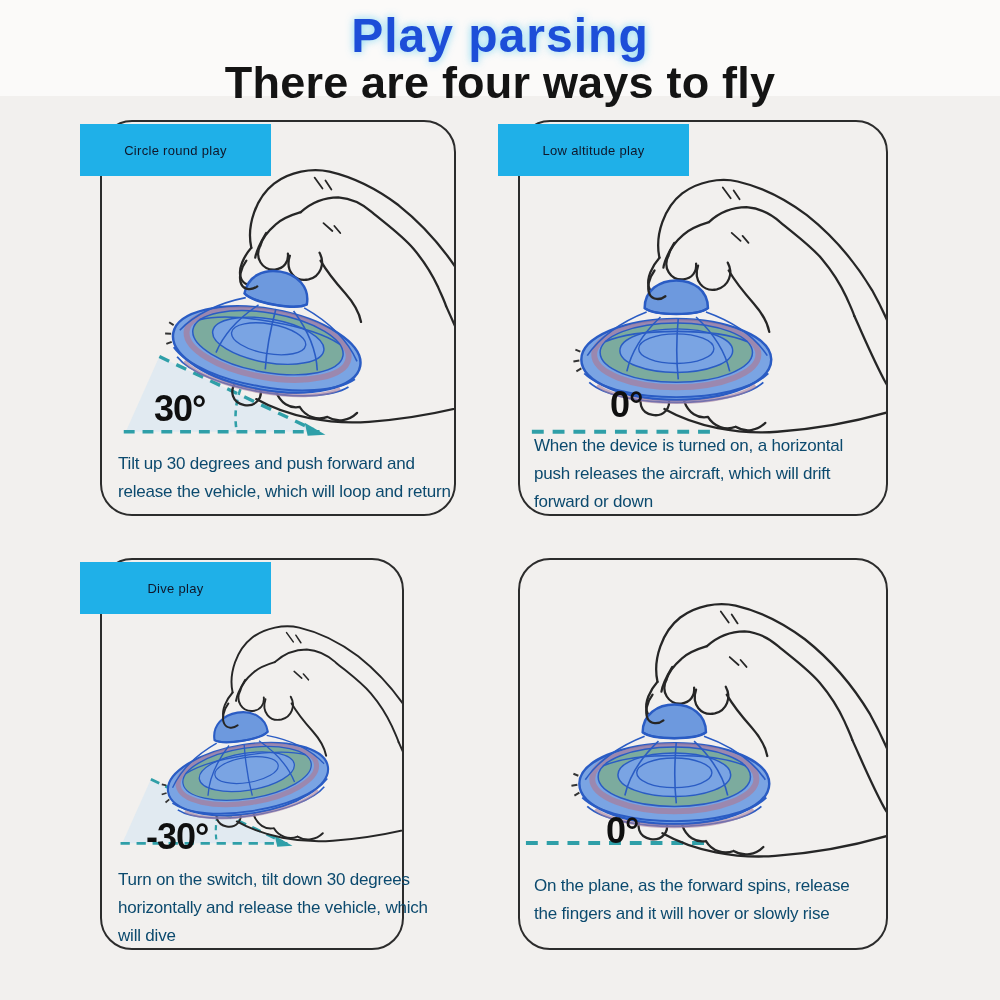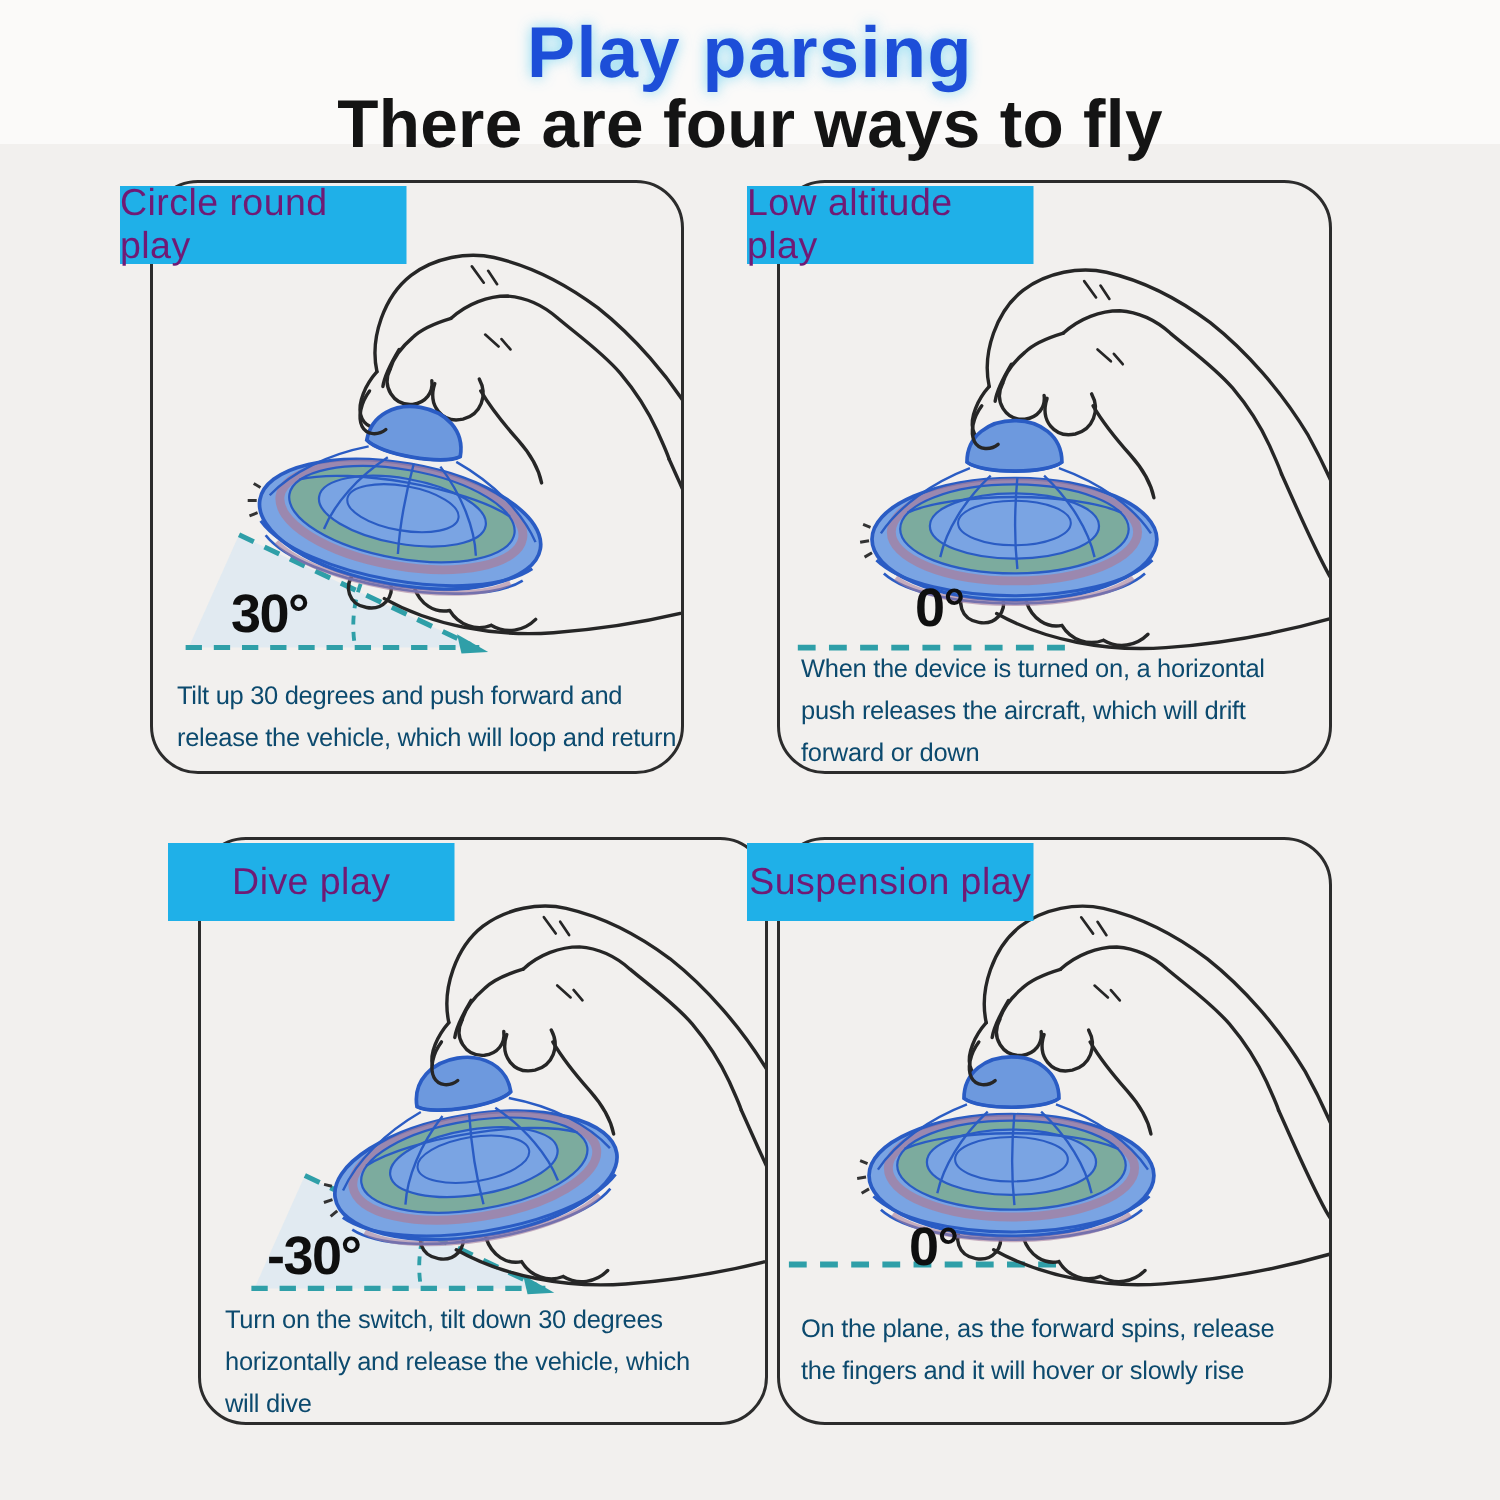--- a/index.html
+++ b/index.html
@@ -14,26 +14,26 @@
     font-size:48px;font-weight:bold;letter-spacing:1px;
     text-shadow:0 0 9px rgba(96,206,240,.8);
   }
   .subtitle{
     position:absolute;top:57px;left:0;width:100%;text-align:center;
     font-size:45px;font-weight:600;color:#141414;letter-spacing:.2px;
   }
   .panel{position:absolute;border:2.4px solid #2c2c2c;border-radius:32px;box-sizing:border-box;}
   #p1{left:100px;top:120px;width:356px;height:396px;}
   #p2{left:518px;top:120px;width:370px;height:396px;}
-  #p3{left:100px;top:558px;width:380px;height:392px;margin-left:32px;}
+  #p3{left:100px;top:558px;width:304px;height:392px;}
   #p4{left:518px;top:558px;width:370px;height:392px;}
   .badge{
     position:absolute;left:-22px;top:2px;width:191px;height:52px;
     display:flex;align-items:center;justify-content:center;
-    color:#701a75;font-size:25px;letter-spacing:.3px;z-index:3;
+    color:#0f172a;font-size:13px;letter-spacing:.3px;z-index:3;
   }
   .art{position:absolute;left:0;top:0;width:100%;height:100%;z-index:1;}
   .angle{
     position:absolute;z-index:2;font-size:36px;font-weight:bold;
     color:#0f0f0f;letter-spacing:-1px;
   }
   #p1 .angle{left:52px;top:266px;}
   #p2 .angle{left:90px;top:262px;}
   #p3 .angle{left:44px;top:256px;}
   #p4 .angle{left:86px;top:250px;}
@@ -165,21 +165,20 @@
     </svg>
     <div class="angle">-30°</div>
     <div class="desc">
       <div>Turn on the switch, tilt down 30 degrees</div>
       <div>horizontally and release the vehicle, which</div>
       <div>will dive</div>
     </div>
   </div>
 
   <div class="panel" id="p4">
-    <div class="badge" style="background:#1fb0e8;">Suspension play</div>
     <svg class="art" viewBox="0 0 370 392">
       <path d="M 6,286 L 188,286" fill="none" stroke="#2f9fa8" stroke-width="4" stroke-dasharray="12 9"></path>
       <use href="#hand-art" transform="translate(156,218)"></use>
       <use href="#ufo-art" transform="translate(156,218)"></use>
       <use href="#thumbtip-art" transform="translate(156,218)"></use>
     </svg>
     <div class="angle">0°</div>
     <div class="desc">
       <div>On the plane, as the forward spins, release</div>
       <div>the fingers and it will hover or slowly rise</div>

